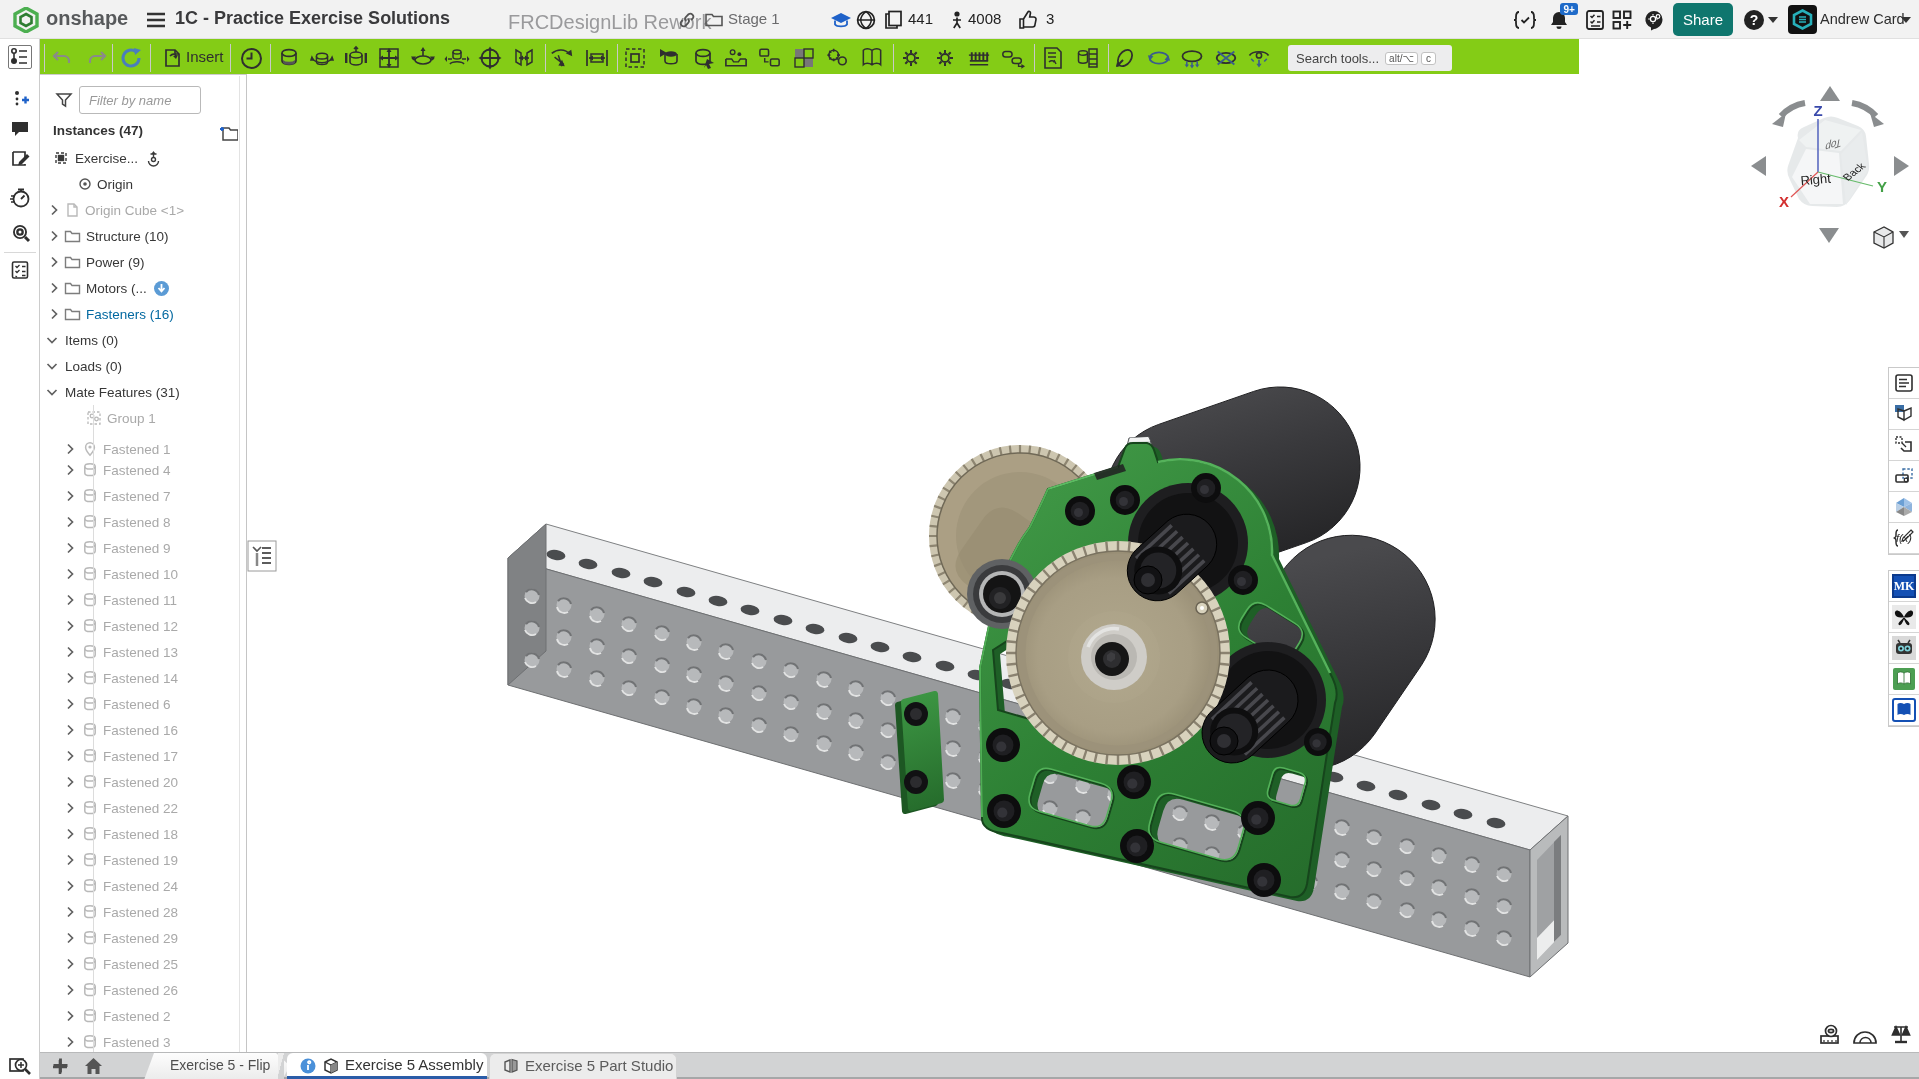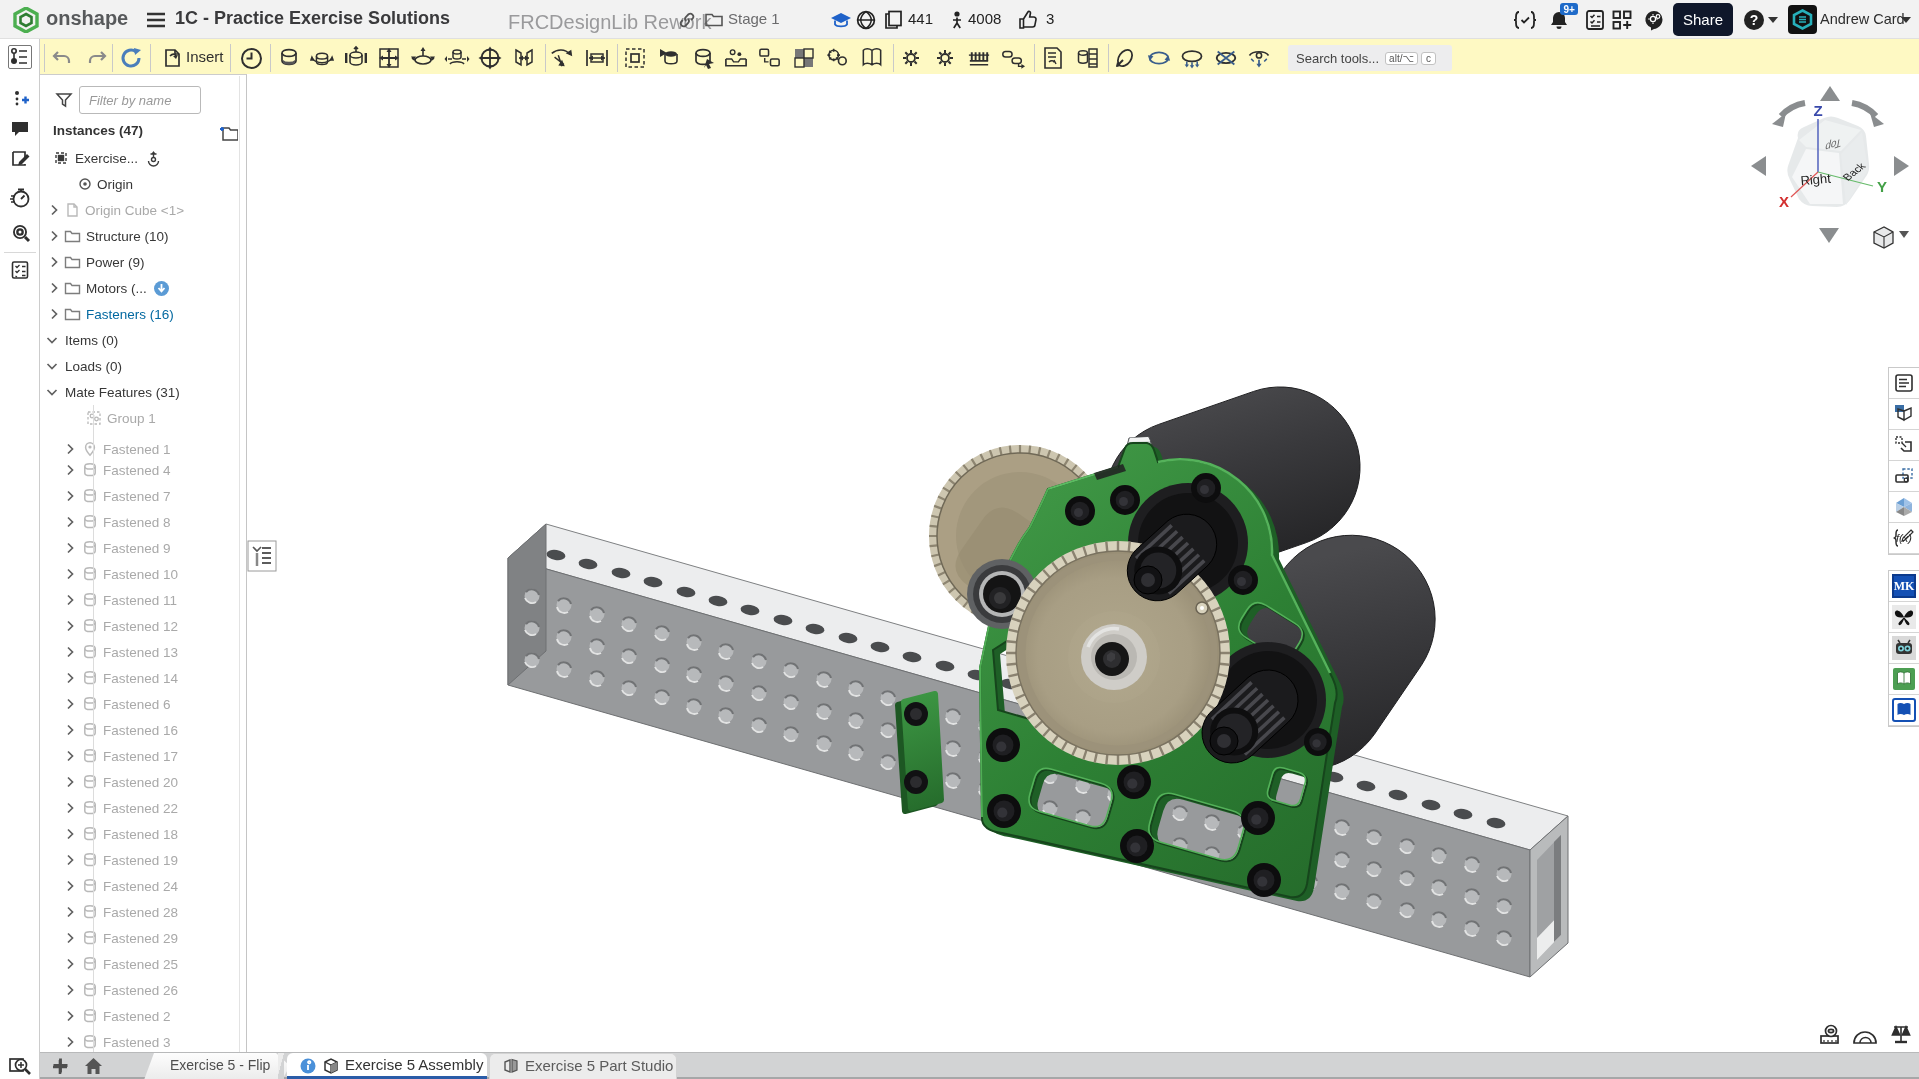--- a/index.html
+++ b/index.html
@@ -572,41 +572,41 @@
         <rect x="2.5" y="13" width="6.5" height="6.5"></rect>
         <path d="M16.2 12 v8 M12.2 16 h8"></path>
       </g>
     </svg>
     <svg width="23" height="23" viewBox="0 0 23 23" style="position:absolute;left:1643px;top:9px;">
       <path d="M11 2 a8.5 8.5 0 0 1 8.5 8.5 c0 5-4 9-8.5 9.5 l-3 1.5 v-3 a8.5 8.5 0 0 1 3-16.5 z" fill="#222"></path>
       <circle cx="10" cy="10" r="2.6" fill="none" stroke="#fff" stroke-width="1.3"></circle>
       <circle cx="15" cy="7.5" r="1.8" fill="none" stroke="#fff" stroke-width="1.2"></circle>
       <path d="M10 6.5 v-1.5 M10 13.5 v1.5 M6.8 10 h-1.6 M13.2 10 h1.6" stroke="#fff" stroke-width="1.1"></path>
     </svg>
-    <div style="position:absolute;left:1673px;top:3px;width:60px;height:33px;background:#0f172a;border-radius:5px;color:#fff;font-size:15px;display:flex;align-items:center;justify-content:center;">Share</div>
+    <div style="position:absolute;left:1673px;top:3px;width:60px;height:33px;background:#0f766e;border-radius:5px;color:#fff;font-size:15px;display:flex;align-items:center;justify-content:center;">Share</div>
     <svg width="24" height="24" viewBox="0 0 24 24" style="position:absolute;left:1742px;top:8px;">
       <circle cx="12" cy="12" r="10" fill="#222"></circle>
       <text x="12" y="17" font-size="14" font-weight="bold" fill="#fff" text-anchor="middle">?</text>
     </svg>
     <svg width="10" height="6" viewBox="0 0 10 6" style="position:absolute;left:1768px;top:17px;">
       <polygon points="0,0 10,0 5,6" fill="#333"></polygon>
     </svg>
     <div style="position:absolute;left:1788px;top:5px;width:29px;height:29px;background:#111;border-radius:4px;display:flex;align-items:center;justify-content:center;">
       <svg width="21" height="21" viewBox="0 0 21 21">
         <polygon points="10.5,1.5 19,6 19,15 10.5,19.5 2,15 2,6" fill="none" stroke="#27b0ba" stroke-width="2.6"></polygon>
         <path d="M7 8 h7 M7 10.5 h7 M7 13 h7" stroke="#27b0ba" stroke-width="1.7"></path>
       </svg>
     </div>
     <div style="position:absolute;left:1820px;top:11px;font-size:14.5px;color:#2d2d2d;text-align:center;">Andrew Card</div>
     <svg width="10" height="6" viewBox="0 0 10 6" style="position:absolute;left:1901px;top:17px;">
       <polygon points="0,0 10,0 5,6" fill="#333"></polygon>
     </svg>
 </div>
 
-<div style="position:absolute;left:0;top:39px;width:1919px;height:35px;background:#fef9c3;z-index:10;">
+<div style="position:absolute;left:0;top:39px;width:1579px;height:35px;background:#84cc16;z-index:10;">
 <div style="position:absolute;left:44px;top:5px;width:1px;height:28px;background:#c9c9c9;"></div>
     <div style="position:absolute;left:49px;top:6px;width:26px;height:26px;display:flex;align-items:center;justify-content:center;">
       <svg width="24" height="24" viewBox="0 0 24 24">
         <path d="M8 6 L4 10 L8 14 M4 10 h10 a5 5 0 0 1 5 5 v2" fill="none" stroke="#8a8a8a" stroke-width="2.2"></path>
       </svg>
     </div>
     <div style="position:absolute;left:84px;top:6px;width:26px;height:26px;display:flex;align-items:center;justify-content:center;">
       <svg width="24" height="24" viewBox="0 0 24 24">
         <path d="M16 6 L20 10 L16 14 M20 10 h-10 a5 5 0 0 0 -5 5 v2" fill="none" stroke="#8a8a8a" stroke-width="2.2"></path>
       </svg>

